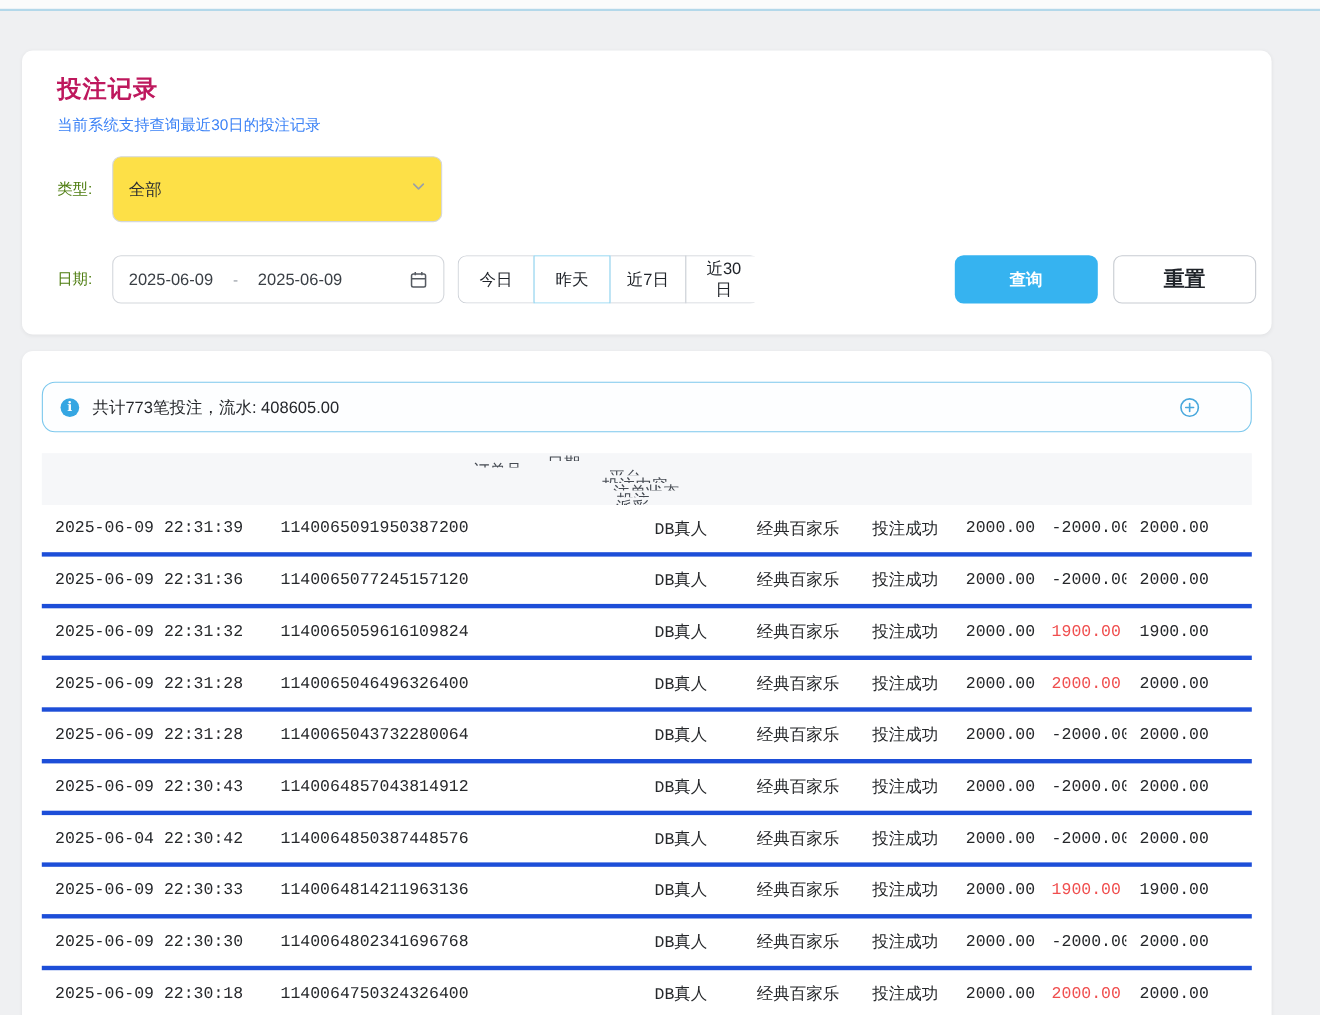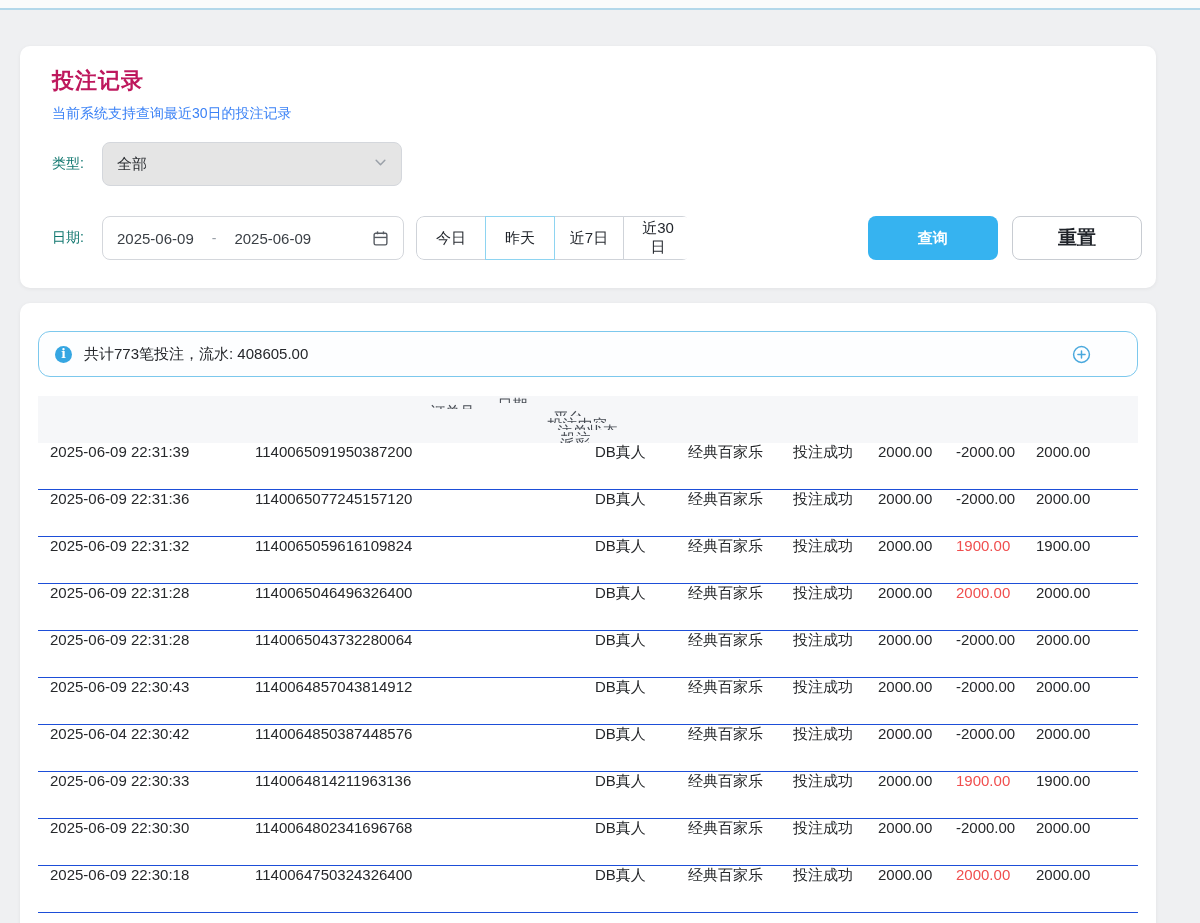--- a/index.html
+++ b/index.html
@@ -6,23 +6,23 @@
   html,body { width:1200px; height:923px; overflow:hidden;
     font-family:"Liberation Sans","DejaVu Sans",sans-serif; background:#eff0f2; }
   .topbar { height:10px; background:#fafbfb; border-bottom:2px solid #b3d8ea; }
   .card { background:#ffffff; border-radius:10px; box-shadow:0 1px 4px rgba(0,0,0,0.06);
     width:1136px; margin-left:20px; }
   .filter-card { margin-top:36px; padding:20px 14px 28px 12px; }
   .page-title { font-size:22px; font-weight:bold; color:#be185d; margin:0 0 9px 20px; letter-spacing:1px; }
   .page-subtitle { font-size:14px; color:#3b82f6; margin:0 0 19px 20px; }
   .form-row { display:flex; align-items:center; margin-left:20px; }
   .form-row + .form-row { margin-top:30px; }
-  .form-label { width:50px; font-size:14px; color:#0f766e; flex:0 0 50px; }
-  .select-box { width:300px; height:44px; border:1px solid #d4d7dc; border-radius:8px;
-    display:flex; align-items:center; padding:0 14px; background:#e5e5e5; cursor:pointer; }
+  .form-label { width:50px; font-size:14px; color:#4d7c0f; flex:0 0 50px; }
+  .select-box { width:300px; height:60px; border:1px solid #d4d7dc; border-radius:8px;
+    display:flex; align-items:center; padding:0 14px; background:#fde047; cursor:pointer; }
   .select-value { font-size:15px; color:#2c2f33; flex:1; }
   .date-input { width:308px; height:44px; border:1px solid #d4d7dc; border-radius:8px;
     display:flex; align-items:center; padding:0 14px; background:#fff; cursor:pointer; }
   .date-part { font-size:15px; color:#3a3f45; }
   .date-sep { font-size:14px; color:#9aa0a8; margin:0 18px; }
   .date-input svg { margin-left:auto; }
   .quick-group { display:flex; margin-left:12px; border-radius:8px; overflow:hidden; }
   .quick-btn { min-width:70px; height:44px; padding:0 12px; background:#fff;
     border:1px solid #cfd3d9; margin-left:-1px; font-size:15px; color:#1f2329;
     display:flex; align-items:center; justify-content:center; cursor:pointer; }
@@ -36,21 +36,21 @@
   .table-card { margin-top:15px; height:660px; padding:28px 18px 0 18px; }
   .alert-bar { height:46px; border:1px solid #7cc8ed; border-radius:12px; background:#fdfeff;
     display:flex; align-items:center; padding:0 16px; }
   .info-icon { width:17px; height:17px; border-radius:50%; background:#35a6e2; color:#fff;
     font-size:12px; font-weight:bold; display:flex; align-items:center; justify-content:center;
     font-family:"DejaVu Serif",serif; flex:0 0 17px; }
   .alert-text { font-size:15px; color:#25272b; margin-left:12px; }
   .plus-icon { margin-left:auto; margin-right:30px; display:flex; cursor:pointer; }
   .table { margin-top:19px; }
   .thead { display:flex; background:#f6f7f9; height:47px; align-items:center;flex-direction:column; }
-  .trow { display:flex; height:47px; border-bottom:1px solid #1d4ed8; }
+  .trow { display:flex; height:47px; align-items:center; border-bottom:4px solid #1d4ed8;font-family:Liberation Mono, monospace; }
   .cell { padding-left:12px; font-size:15px; color:#26282b; white-space:nowrap; overflow:hidden; }
   .thead .cell { color:#454a52; }
   .c0 { width:205px; } .c1 { width:340px; } .c2 { width:93px; } .c3 { width:105px; }
   .c4 { width:85px; } .c5 { width:78px; } .c6 { width:80px; } .c7 { flex:1; }
   .cell.red { color:#f04e4e; }
 </style>
 </head>
 <body>
 
 <div class="topbar"></div>

